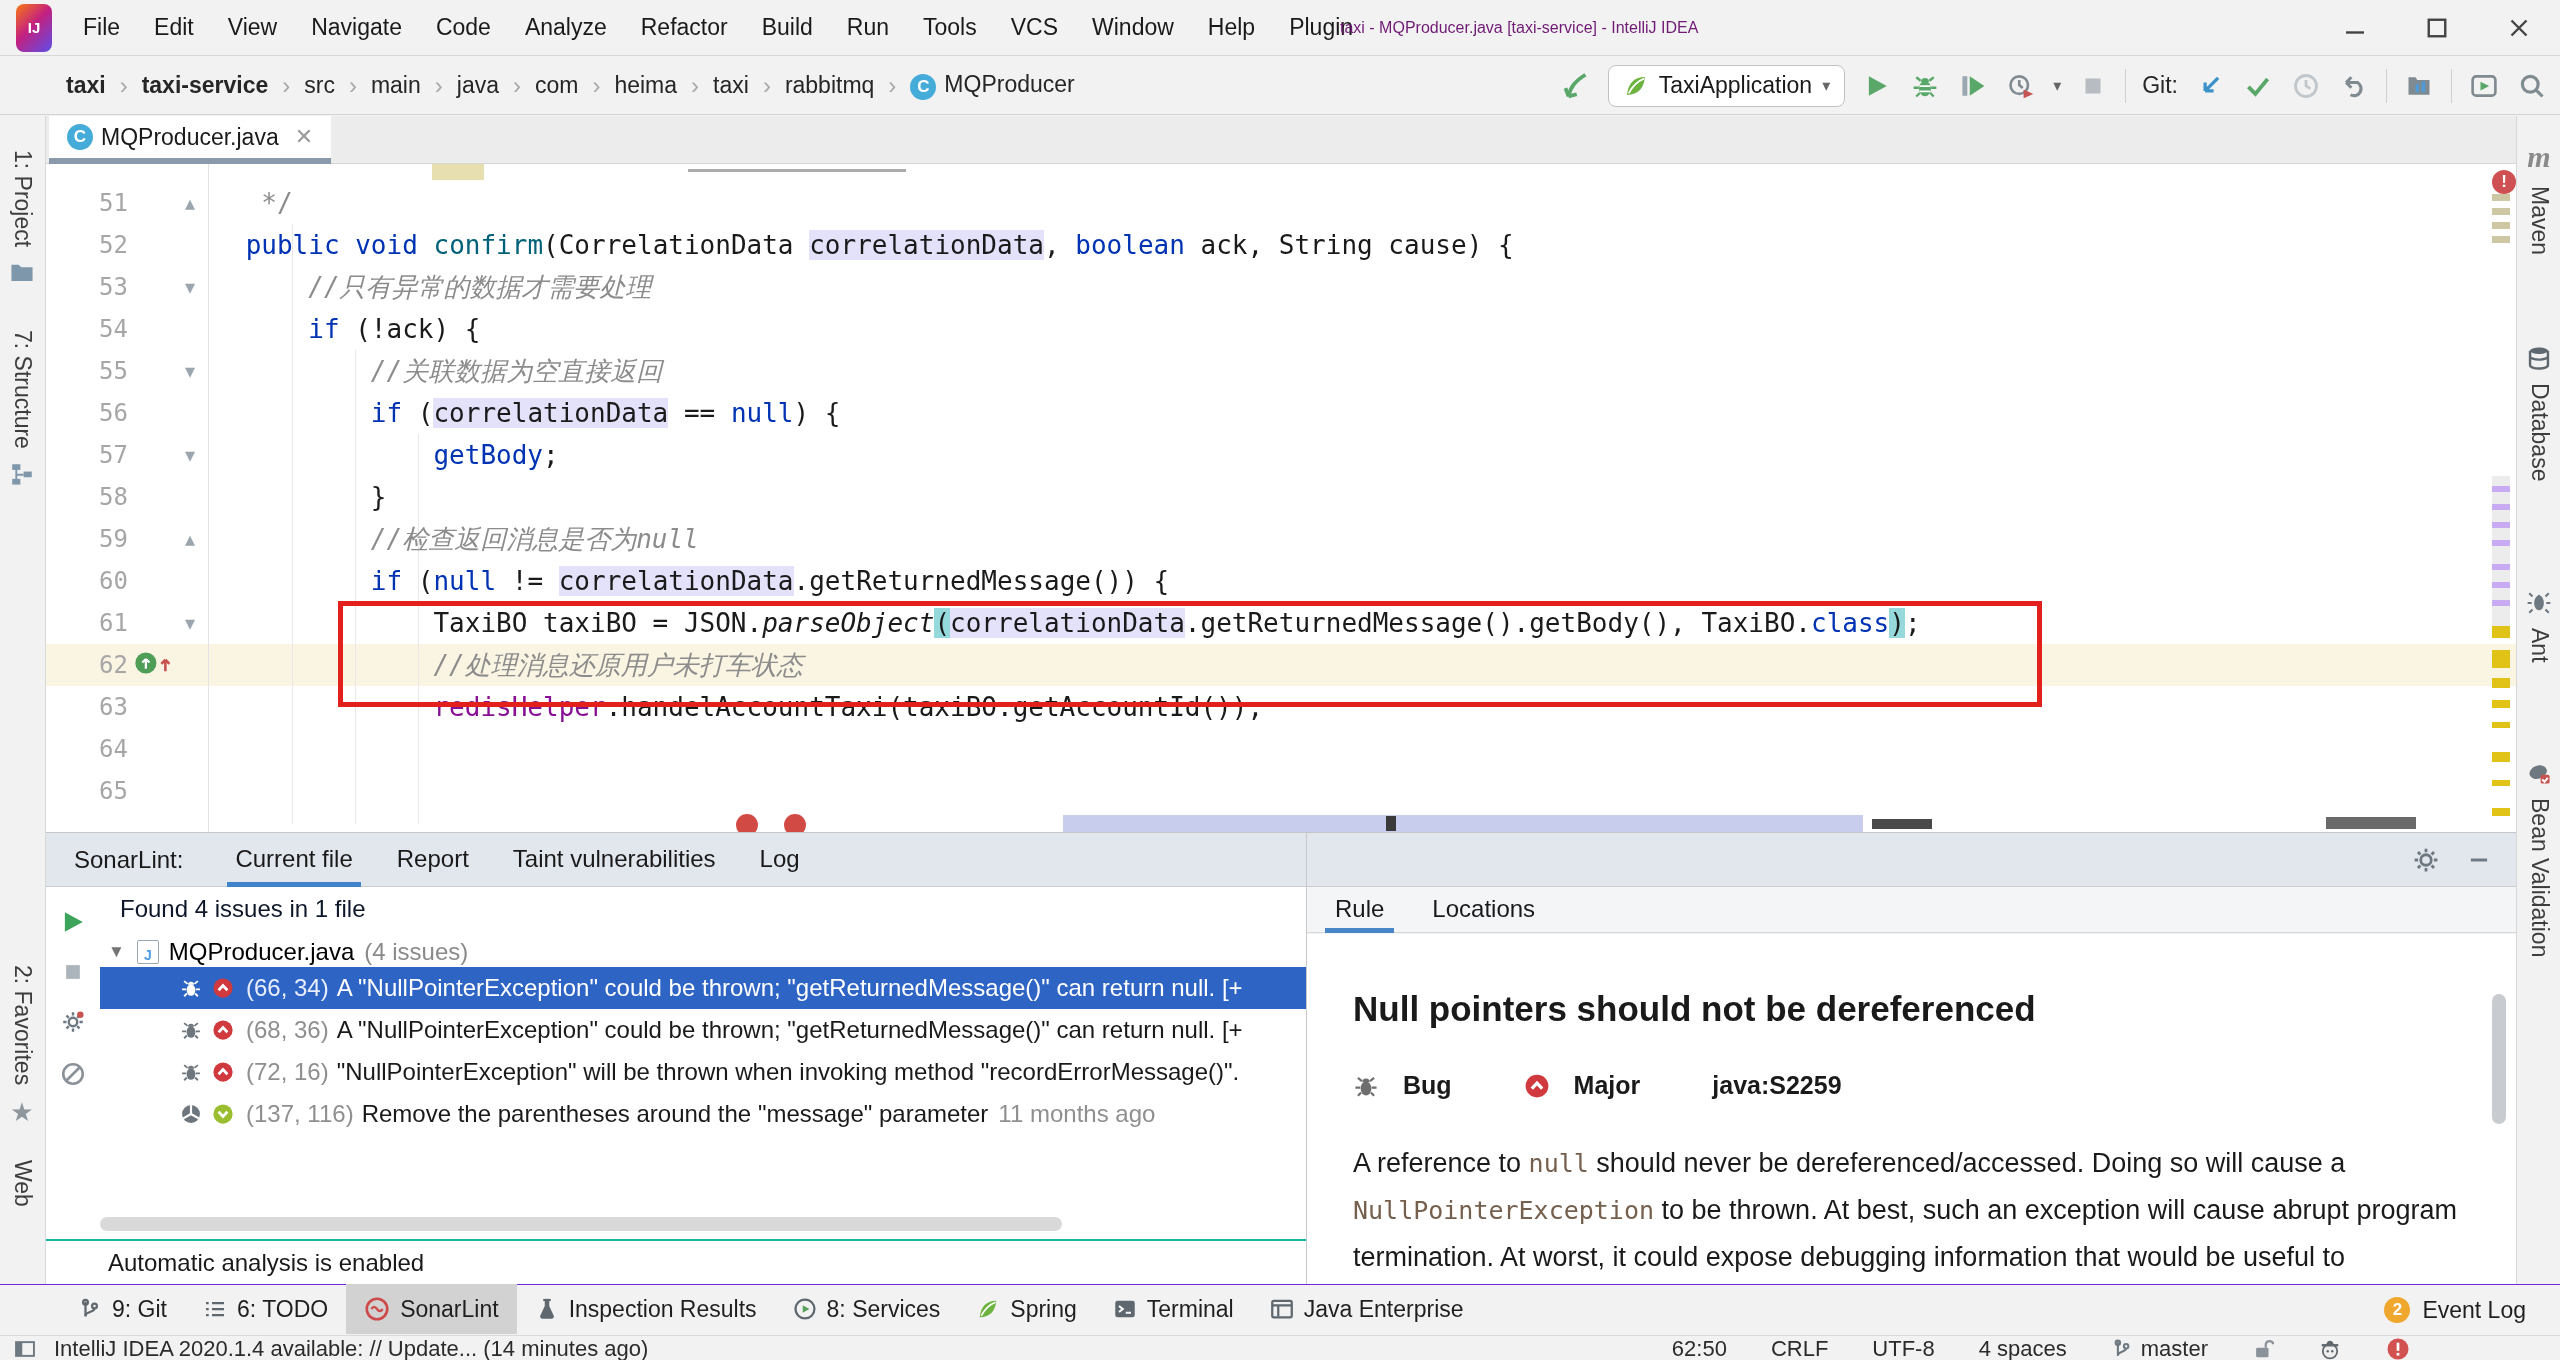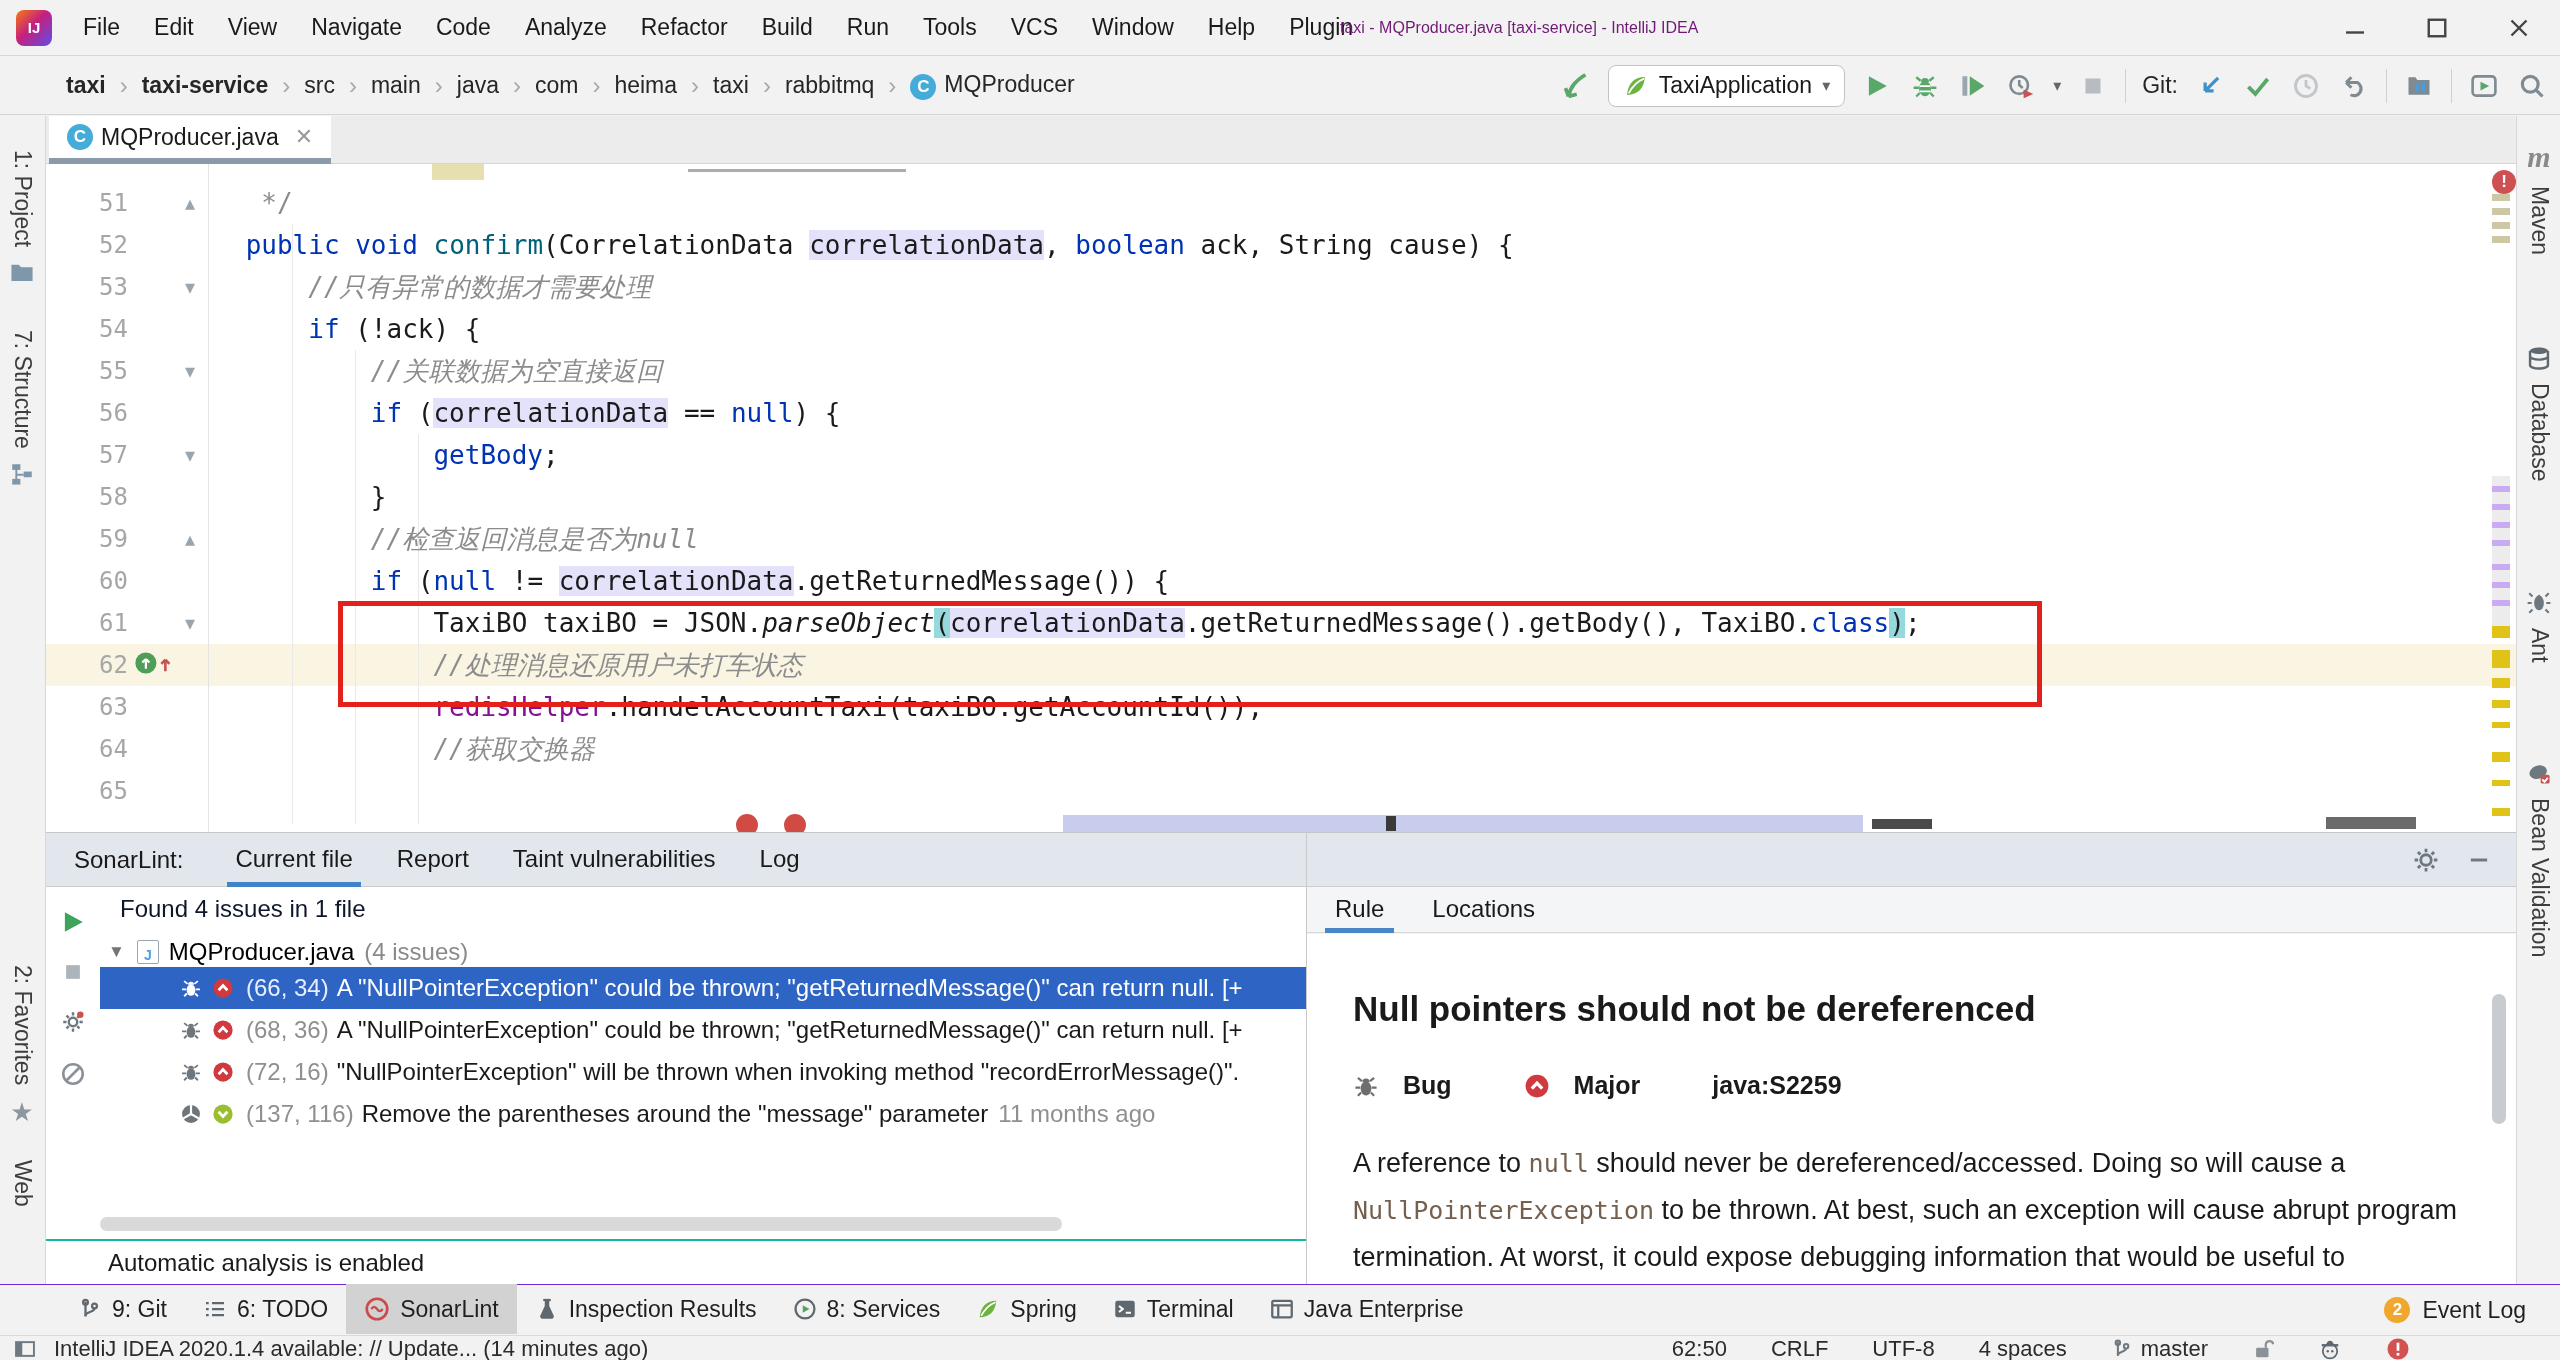--- a/index.html
+++ b/index.html
@@ -3,21 +3,21 @@
 <meta charset="utf-8">
 <style>
   * { box-sizing: border-box; margin:0; padding:0; }
   html,body { width:2560px; height:1360px; overflow:hidden; background:#fff;
               font-family:"Liberation Sans", sans-serif; }
   #app { position:relative; width:2560px; height:1360px; background:#F2F2F2; }
 
   
   .titlebar { position:absolute; left:0; top:0; width:2560px; height:56px; background:#F2F2F2;
               border-bottom:1px solid #D7D7D7; display:flex; align-items:center; }
-  .idea-logo { width:36px; height:36px; margin-left:16px; border-radius:8px;
+  .idea-logo { width:36px; height:48px; margin-left:16px; border-radius:8px;
                background:linear-gradient(135deg,#F97A12 0%,#C4207F 45%,#5C4FE8 100%);
                color:#fff; font-weight:bold; font-size:15px; display:flex; align-items:center;
                justify-content:center; }
   #menubar { display:flex; margin-left:14px; }
   .menu-item { padding:12px 17px; line-height:55px; font-size:23px; color:#1a1a1a; cursor:default; }
   .win-title { position:absolute; left:1340px; top:0; line-height:55px; font-size:16px; color:#701a75; }
   .win-controls { position:absolute; right:0; top:0; display:flex; }
   .win-btn { width:82px; height:55px; display:flex; align-items:center; justify-content:center; }
 
   
@@ -452,21 +452,20 @@
         <div class="crow"><span>        </span><span class="kw">if</span><span> (!ack) {</span></div>
         <div class="crow"><span>            </span><span class="cm">//关联数据为空直接返回</span></div>
         <div class="crow"><span>            </span><span class="kw">if</span><span> (</span><span class="hl">correlationData</span><span> == </span><span class="kw">null</span><span>) {</span></div>
         <div class="crow"><span>                </span><span class="kw">getBody</span><span>;</span></div>
         <div class="crow"><span>            }</span></div>
         <div class="crow"><span>            </span><span class="cm">//检查返回消息是否为null</span></div>
         <div class="crow"><span>            </span><span class="kw">if</span><span> (</span><span class="kw">null</span><span> != </span><span class="hl">correlationData</span><span>.getReturnedMessage()) {</span></div>
         <div class="crow"><span>                TaxiBO taxiBO = JSON.</span><span class="st">parseObject</span><span class="pm">(</span><span class="hl">correlationData</span><span>.getReturnedMessage().getBody(), TaxiBO.</span><span class="kw">class</span><span class="pm">)</span><span>;</span></div>
         <div class="crow"><span>                </span><span class="cm">//处理消息还原用户未打车状态</span></div>
         <div class="crow"><span>                </span><span class="fld">redisHelper</span><span>.handelAccountTaxi(taxiBO.getAccountId());</span></div>
-        <div class="crow"><span>                </span><span class="cm">//获取交换器</span></div>
       </div>
     <div id="red-annotation"></div>
 
     <div class="artifact" style="left:690px;top:650px;width:22px;height:22px;border-radius:50%;background:#D14A43;"></div>
     <div class="artifact" style="left:738px;top:650px;width:22px;height:22px;border-radius:50%;background:#D14A43;"></div>
     <div class="artifact" style="left:1017px;top:651px;width:800px;height:17px;background:#C8CDEE;"></div>
     <div class="artifact" style="left:1340px;top:652px;width:10px;height:15px;background:#3a3a3a;"></div>
     <div class="artifact" style="left:1826px;top:655px;width:60px;height:10px;background:#4a4a4a;"></div>
     <div class="artifact" style="left:2280px;top:653px;width:90px;height:12px;background:#6a6a6a;"></div>
 

